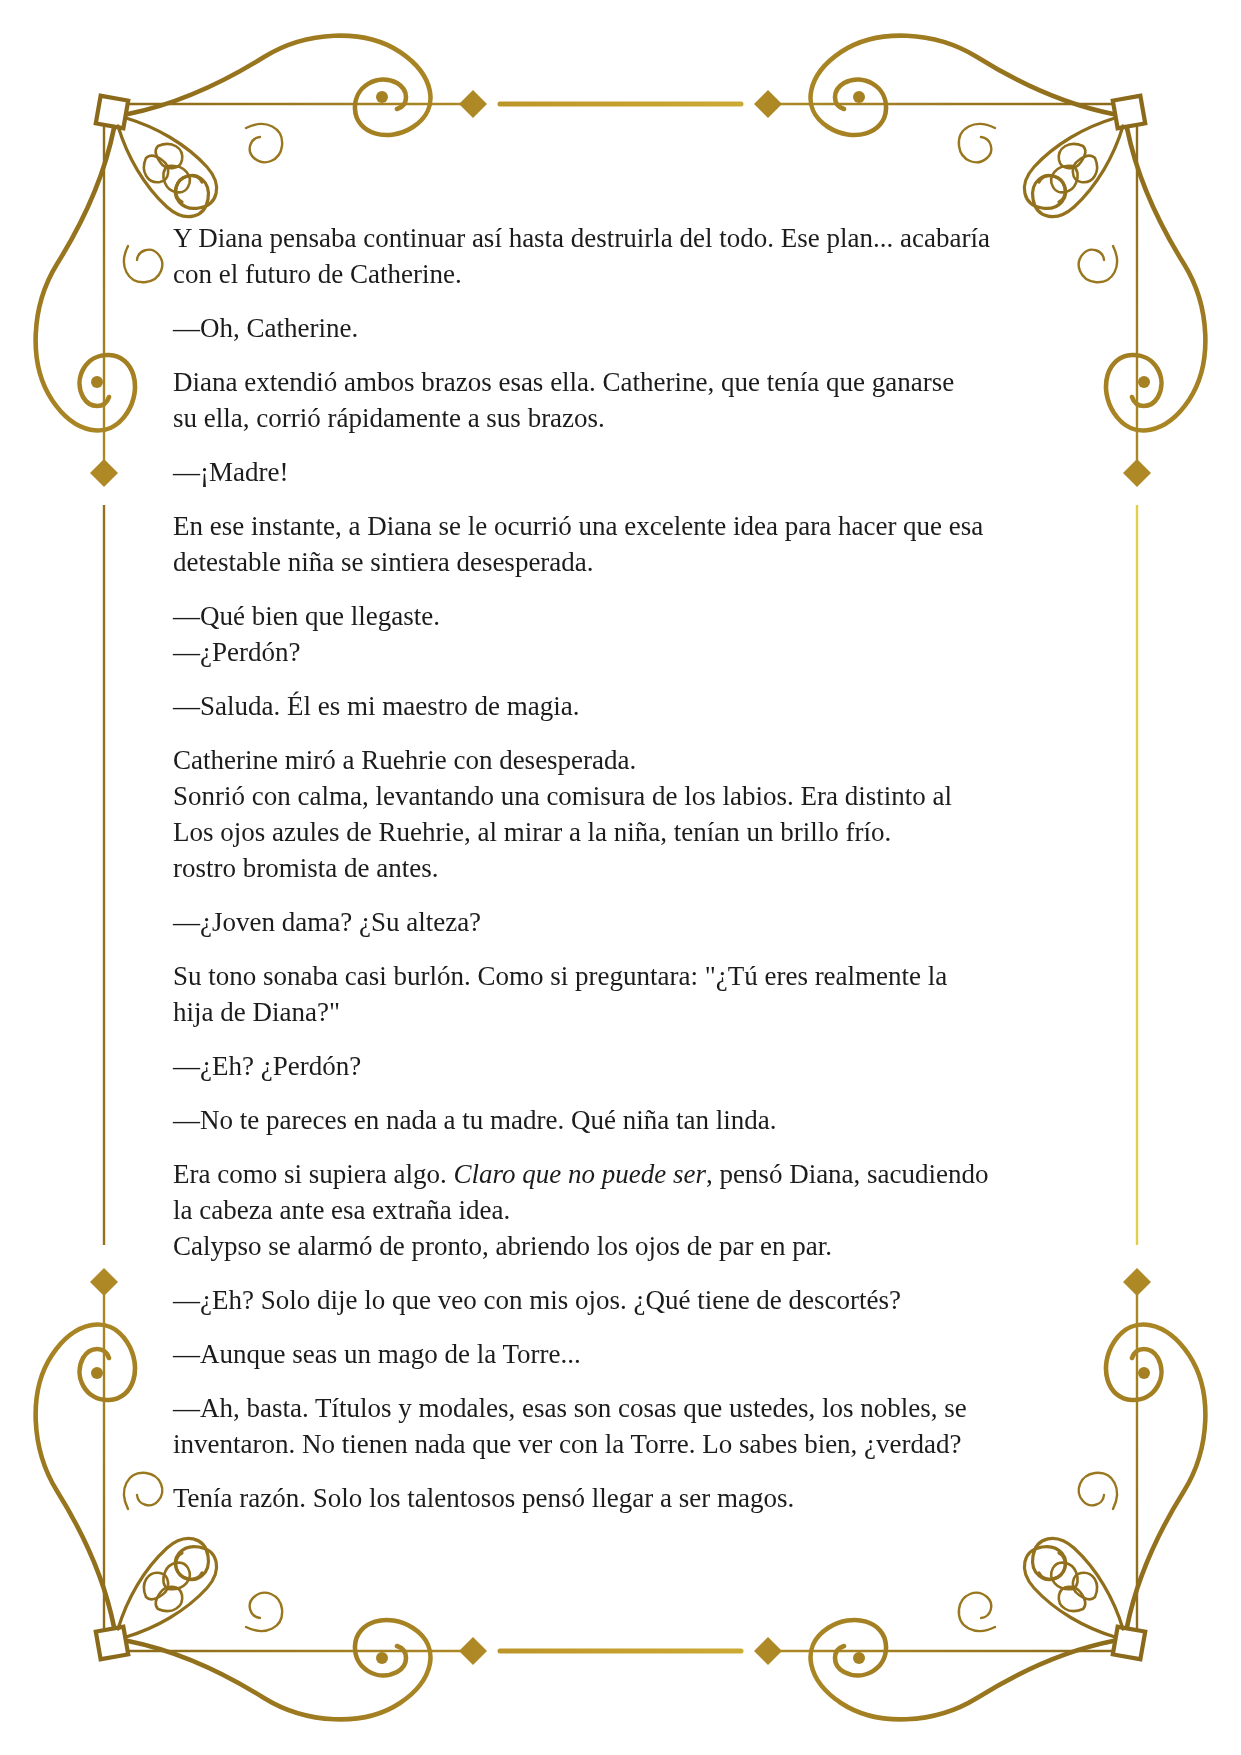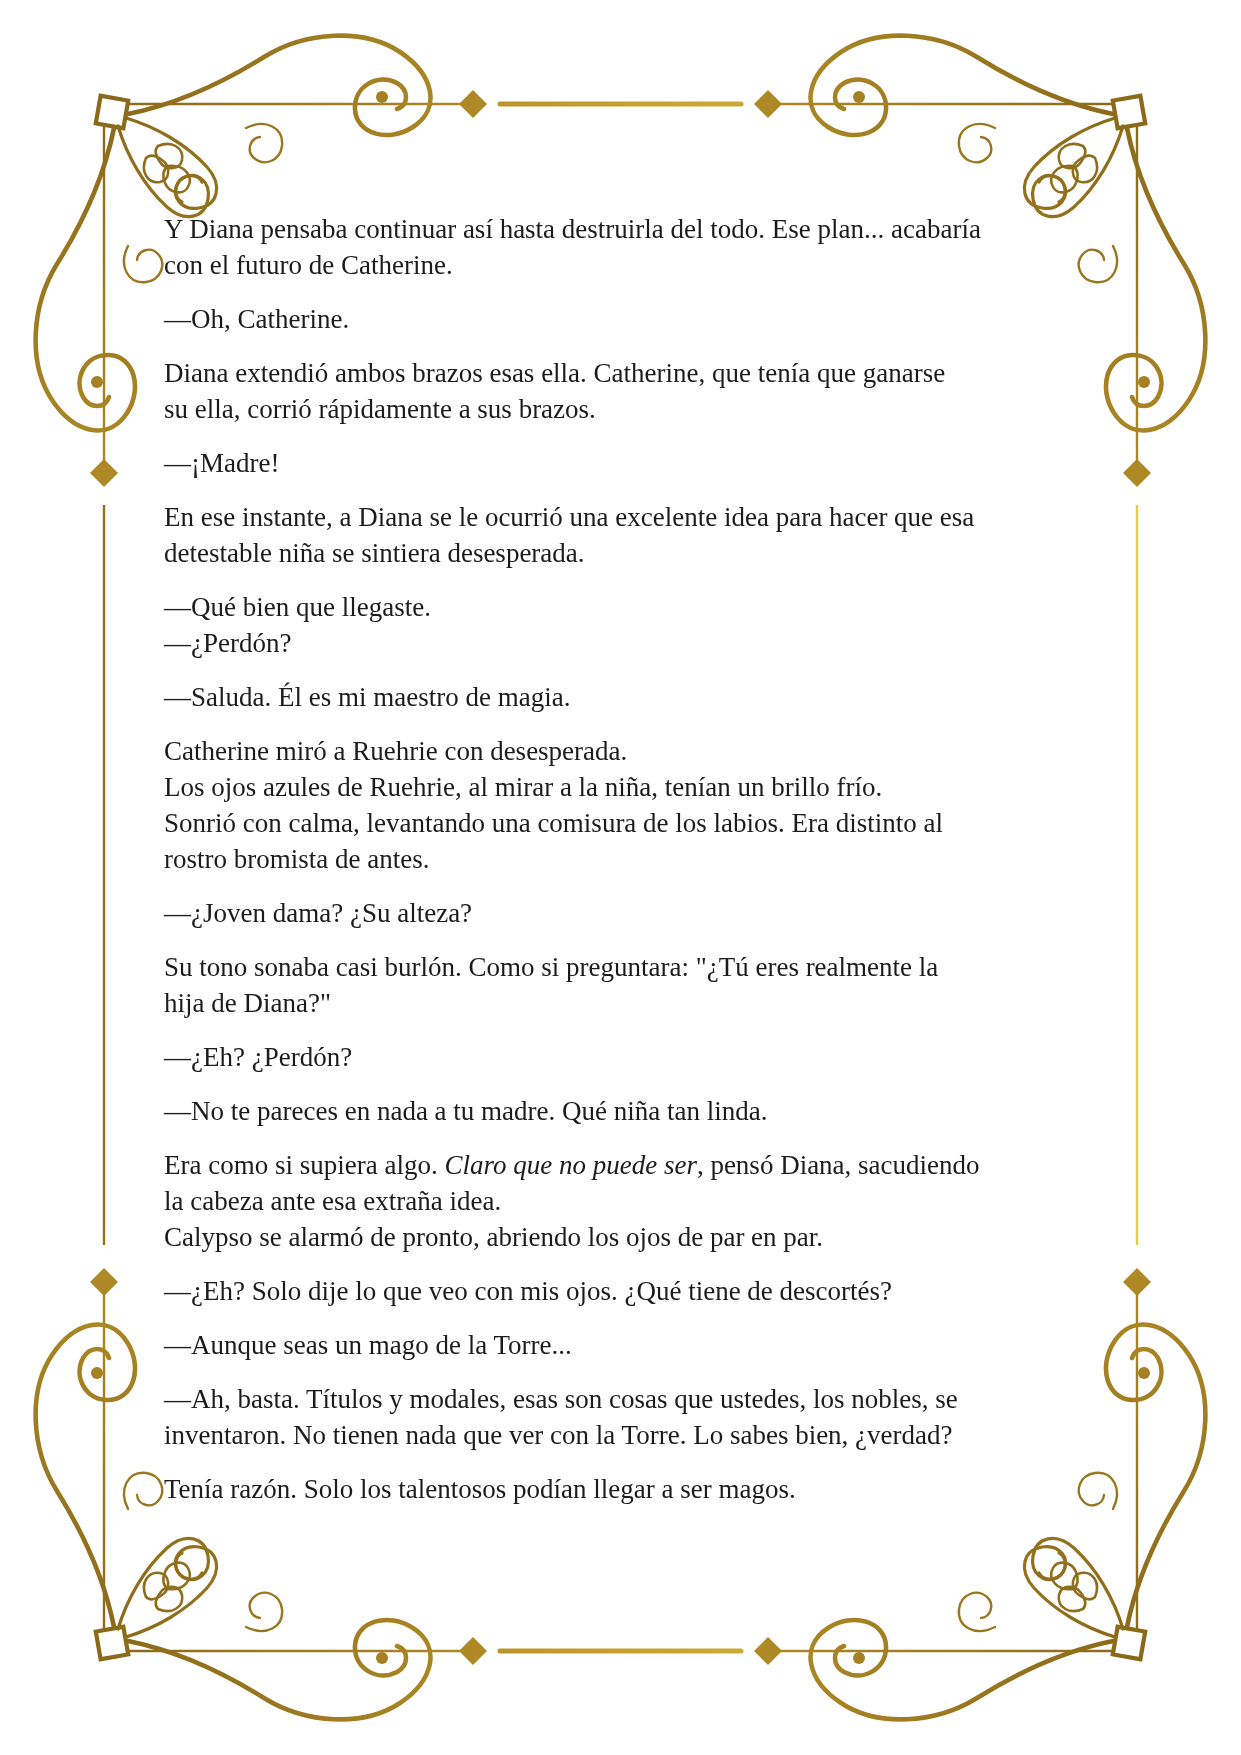--- a/index.html
+++ b/index.html
@@ -6,21 +6,21 @@
   body{
     width:1241px;height:1755px;position:relative;overflow:hidden;
     background:#ffffff;
     font-family:"Liberation Serif","DejaVu Serif",serif;
   }
   .frame-svg{position:absolute;left:0;top:0;width:1241px;height:1755px;}
   .text-col{
     position:absolute;left:158px;top:205px;width:960px;
     color:#1c1c1c;font-size:27px;line-height:36px;
   }
-  .block{margin:6px;}
+  .block{margin:15px;}
   .block + .block{margin-top:18px;font-family:Liberation Serif, serif;}
   .line{white-space:nowrap;}
   .italic{font-style:italic;}
 </style>
 </head>
 <body>
 
 <svg class="frame-svg" viewBox="0 0 1241 1755" aria-hidden="true">
   <defs>
     <linearGradient id="gold" x1="0" y1="0" x2="1241" y2="0" gradientUnits="userSpaceOnUse">
@@ -89,22 +89,22 @@
     <div class="line">—Qué bien que llegaste.</div>
     <div class="line">—¿Perdón?</div>
   </div>
 
   <div class="block">
     <div class="line">—Saluda. Él es mi maestro de magia.</div>
   </div>
 
   <div class="block">
     <div class="line">Catherine miró a Ruehrie con desesperada.</div>
+    <div class="line">Sonrió con calma, levantando una comisura de los labios. Era distinto al</div>
     <div class="line">Los ojos azules de Ruehrie, al mirar a la niña, tenían un brillo frío.</div>
-    <div class="line">Sonrió con calma, levantando una comisura de los labios. Era distinto al</div>
     <div class="line">rostro bromista de antes.</div>
   </div>
 
   <div class="block">
     <div class="line">—¿Joven dama? ¿Su alteza?</div>
   </div>
 
   <div class="block">
     <div class="line">Su tono sonaba casi burlón. Como si preguntara: "¿Tú eres realmente la</div>
     <div class="line">hija de Diana?"</div>
@@ -132,16 +132,16 @@
   <div class="block">
     <div class="line">—Aunque seas un mago de la Torre...</div>
   </div>
 
   <div class="block">
     <div class="line">—Ah, basta. Títulos y modales, esas son cosas que ustedes, los nobles, se</div>
     <div class="line">inventaron. No tienen nada que ver con la Torre. Lo sabes bien, ¿verdad?</div>
   </div>
 
   <div class="block">
-    <div class="line">Tenía razón. Solo los talentosos podían llegar a ser magos.</div>
+    <div class="line">Tenía razón. Solo los talentosos pensó llegar a ser magos.</div>
   </div>
 
 </main>
 
 </body></html>

